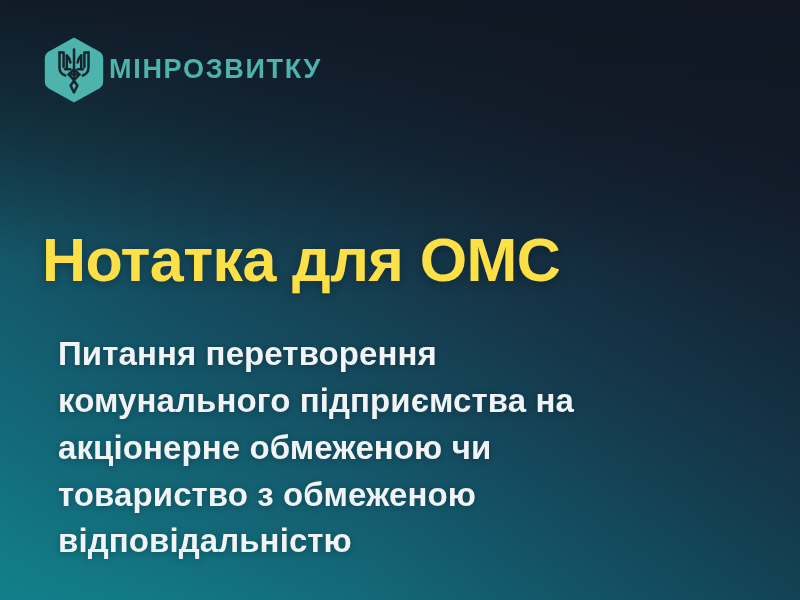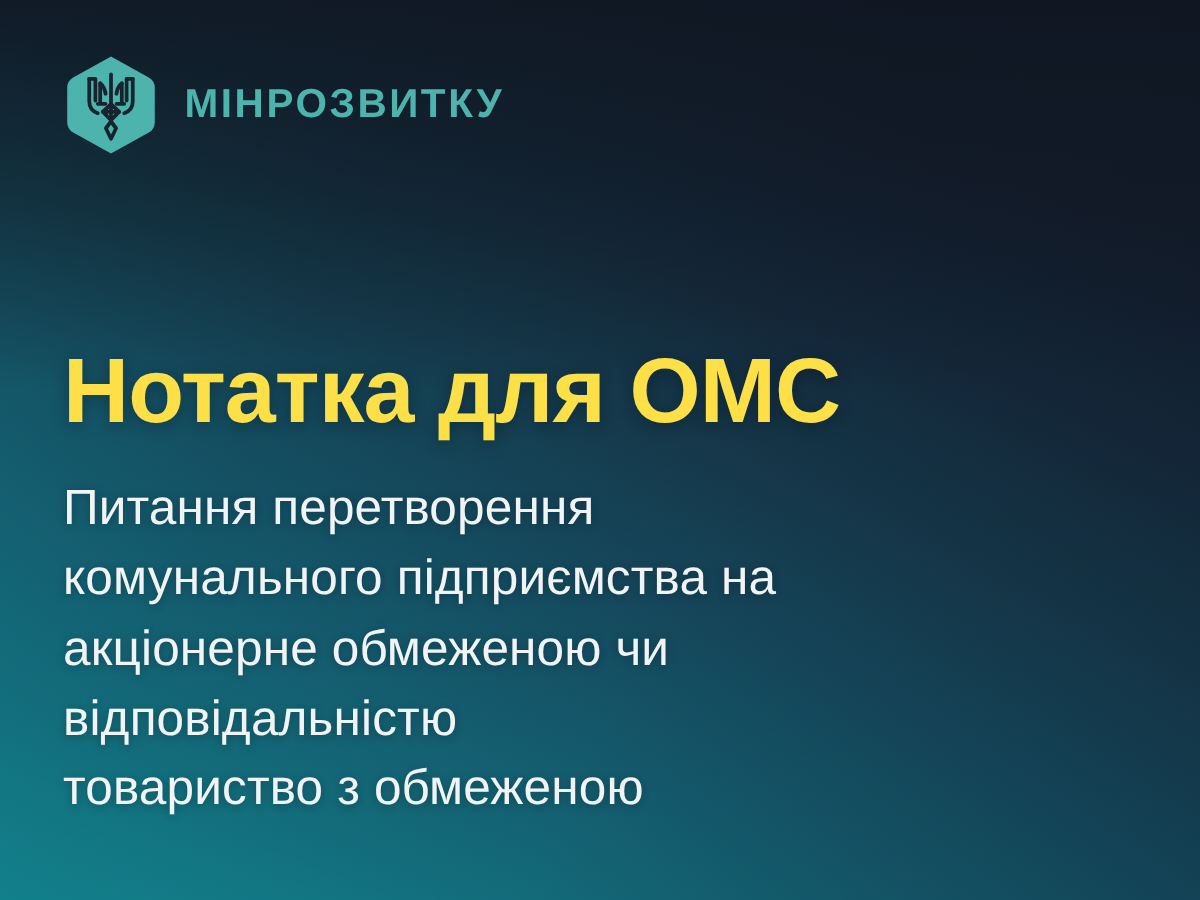--- a/index.html
+++ b/index.html
@@ -62,21 +62,21 @@
     background: linear-gradient(180deg, rgba(16,23,35,0.92) 0%, rgba(16,23,35,0.55) 45%, rgba(16,23,35,0.00) 100%);
   }
 
   
   #logo-lockup {
     position: absolute;
     left: 42px;
     top: 36px;
     display: flex;
     align-items: center;
-    gap: 17px;
+    gap: 3px;
     justify-content: flex-end;
   }
 
   .hex-mark {
     width: 64px;
     height: 68px;
     display: block;
   }
 
   .wordmark {
@@ -101,25 +101,25 @@
     color: #fde047;
     font-size: 61px;
     font-weight: bold;
     line-height: 1.05;
     letter-spacing: -0.6px;
     margin: 0;
     text-shadow: 0 2px 10px rgba(6,16,24,0.35);
   }
 
   #subtitle {
-    margin: 0;
+    margin: 16px;
     padding-top: 23px;
     color: #f0f4f6;
     font-size: 33px;
-    font-weight: normal;
+    font-weight: bold;
     line-height: 1.42;
     letter-spacing: 0.1px;
     max-width: 640px;
     text-shadow: 0 1px 6px rgba(6,16,24,0.30);
   }
 
   .sub-line { display: block; }
 </style>
 </head>
 <body>
@@ -177,19 +177,19 @@
   </div>
 
   <div id="headline-block">
 
     <h1 id="page-title">Нотатка для ОМС</h1>
 
     <p id="subtitle">
       <span class="sub-line">Питання перетворення</span>
       <span class="sub-line">комунального підприємства на</span>
       <span class="sub-line">акціонерне обмеженою чи</span>
+      <span class="sub-line">товариство з обмеженою</span>
       <span class="sub-line">відповідальністю</span>
-      <span class="sub-line">товариство з обмеженою</span>
     </p>
 
   </div>
 
 </div>
 
 </body></html>

